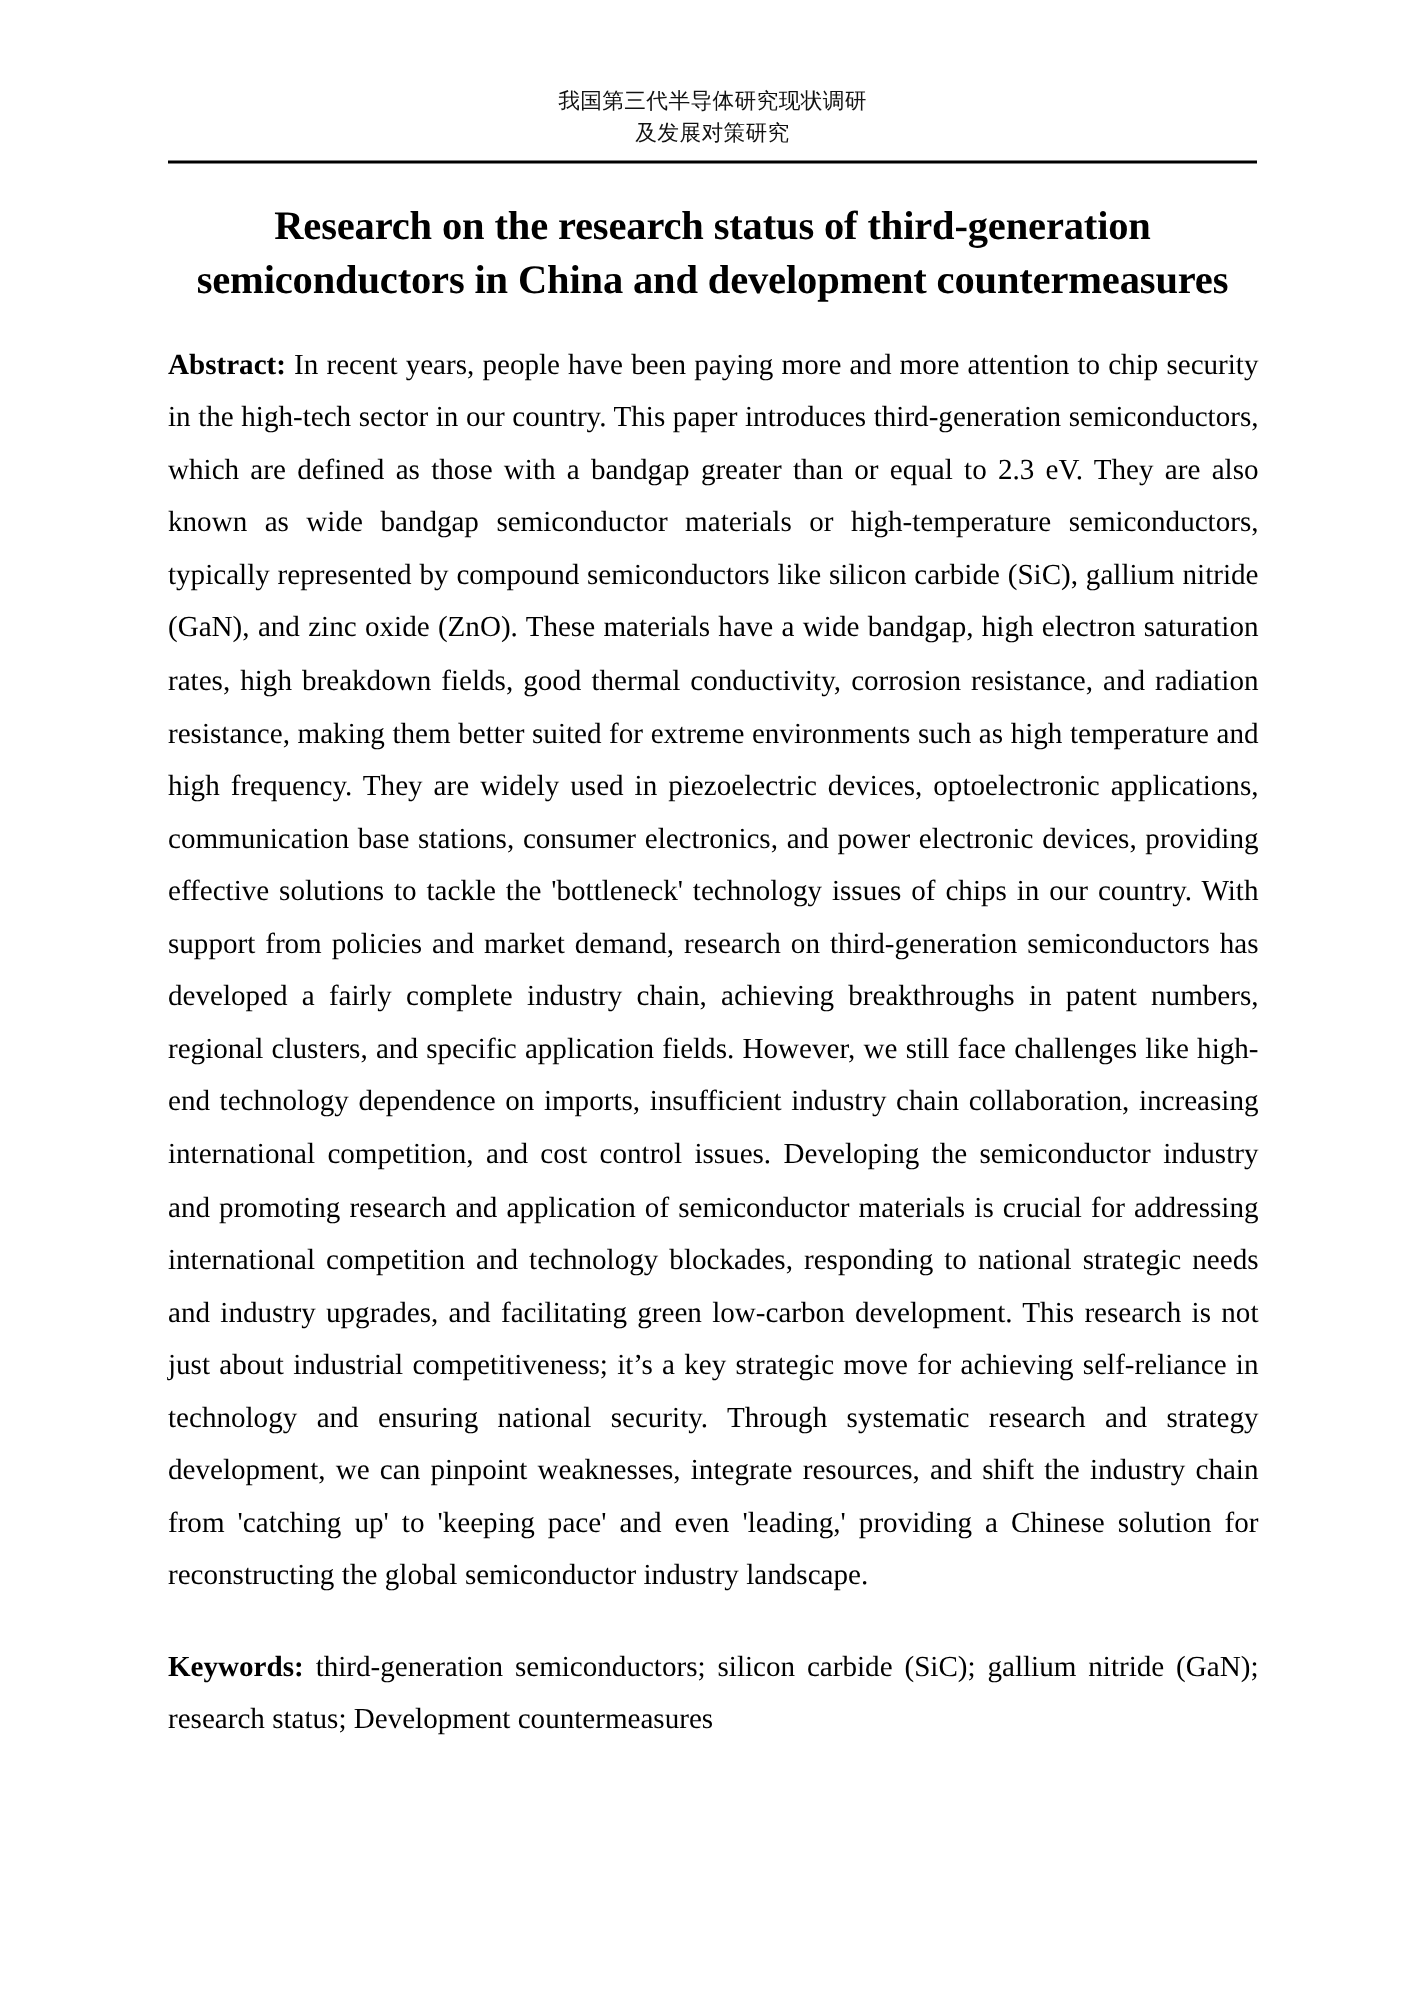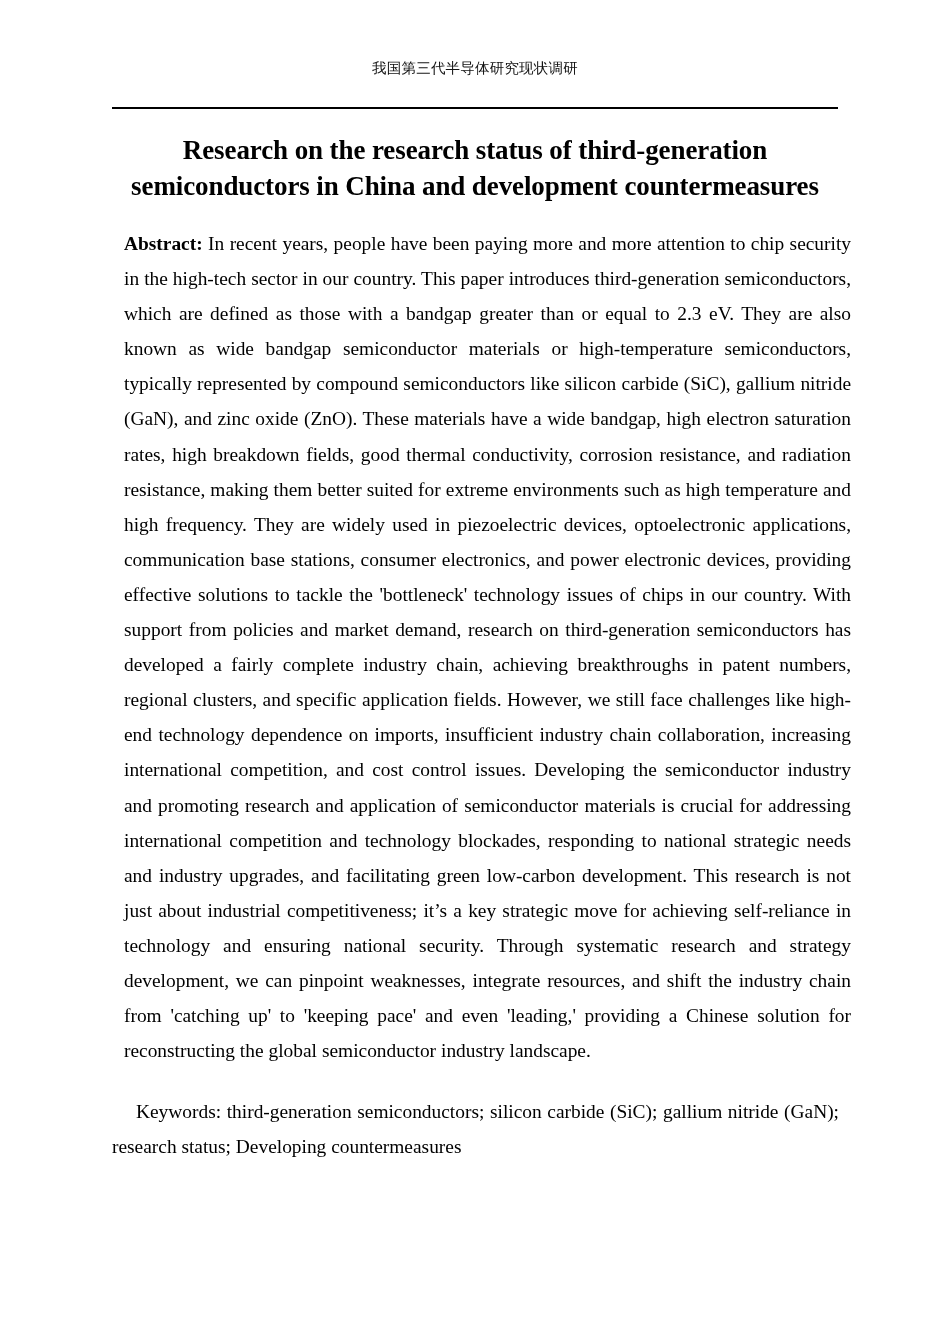--- a/index.html
+++ b/index.html
@@ -55,21 +55,21 @@
     font-family: "Liberation Serif", "DejaVu Serif", serif;
     font-weight: bold;
     font-size: 27px;
     line-height: 35.5px;
     letter-spacing: -0.1px;
   }
 
   
   .body-block {
     position: absolute;
-    left: 124px;
+    left: 112px;
     top: 226px;
     width: 727px;
   }
 
   .para {
     text-align: justify;
     text-align-last: left;
     font-size: 19.4px;
     line-height: 35.1px;
     margin: 0;
@@ -89,22 +89,21 @@
 
   .kw {
     text-align: justify;
     text-align-last: left;
     font-size: 19.4px;
     line-height: 35.1px;
     margin: 0;
   }
 
   .kw .lead {
-    font-weight: normal;
-    margin-left: 24px;
+    font-weight: bold;
   }
 
   
   .footer {
     position: absolute;
     left: 112px;
     top: 1232px;
     width: 726px;
     text-align: center;
     font-size: 18px;
@@ -112,31 +111,32 @@
     font-family: "Liberation Serif", "DejaVu Serif", serif;
   }
 </style>
 </head>
 <body>
 
 <div class="page">
 
   <div class="header">
     <div class="header-line">我国第三代半导体研究现状调研</div>
+    <div class="header-line">及发展对策研究</div>
   </div>
 
   <div class="header-rule"></div>
 
   <h1 class="title">Research on the research status of third-generation semiconductors in China and development countermeasures</h1>
 
   <div class="body-block">
     <p class="para"><span class="lead">Abstract:</span><span> In recent years, people have been paying more and more attention to chip security in the high-tech sector in our country. This paper introduces third-generation semiconductors, which are defined as those with a bandgap greater than or equal to 2.3 eV. They are also known as wide bandgap semiconductor materials or high-temperature semiconductors, typically represented by compound semiconductors like silicon carbide (SiC), gallium nitride (GaN), and zinc oxide (ZnO). These materials have a wide bandgap, high electron saturation rates, high breakdown fields, good thermal conductivity, corrosion resistance, and radiation resistance, making them better suited for extreme environments such as high temperature and high frequency. They are widely used in piezoelectric devices, optoelectronic applications, communication base stations, consumer electronics, and power electronic devices, providing effective solutions to tackle the 'bottleneck' technology issues of chips in our country. With support from policies and market demand, research on third-generation semiconductors has developed a fairly complete industry chain, achieving breakthroughs in patent numbers, regional clusters, and specific application fields. However, we still face challenges like high-end technology dependence on imports, insufficient industry chain collaboration, increasing international competition, and cost control issues. Developing the semiconductor industry and promoting research and application of semiconductor materials is crucial for addressing international competition and technology blockades, responding to national strategic needs and industry upgrades, and facilitating green low-carbon development. This research is not just about industrial competitiveness; it’s a key strategic move for achieving self-reliance in technology and ensuring national security. Through systematic research and strategy development, we can pinpoint weaknesses, integrate resources, and shift the industry chain from 'catching up' to 'keeping pace' and even 'leading,' providing a Chinese solution for reconstructing the global semiconductor industry landscape.</span></p>
   </div>
 
   <div class="keywords-block">
-    <p class="kw"><span class="lead">Keywords:</span><span> third-generation semiconductors; silicon carbide (SiC); gallium nitride (GaN); research status; Developing countermeasures</span></p>
+    <p class="kw"><span class="lead">Keywords:</span><span> third-generation semiconductors; silicon carbide (SiC); gallium nitride (GaN); research status; Development countermeasures</span></p>
   </div>
 
   <div class="footer">
     <span>II</span>
   </div>
 
 </div>
 
 </body></html>

